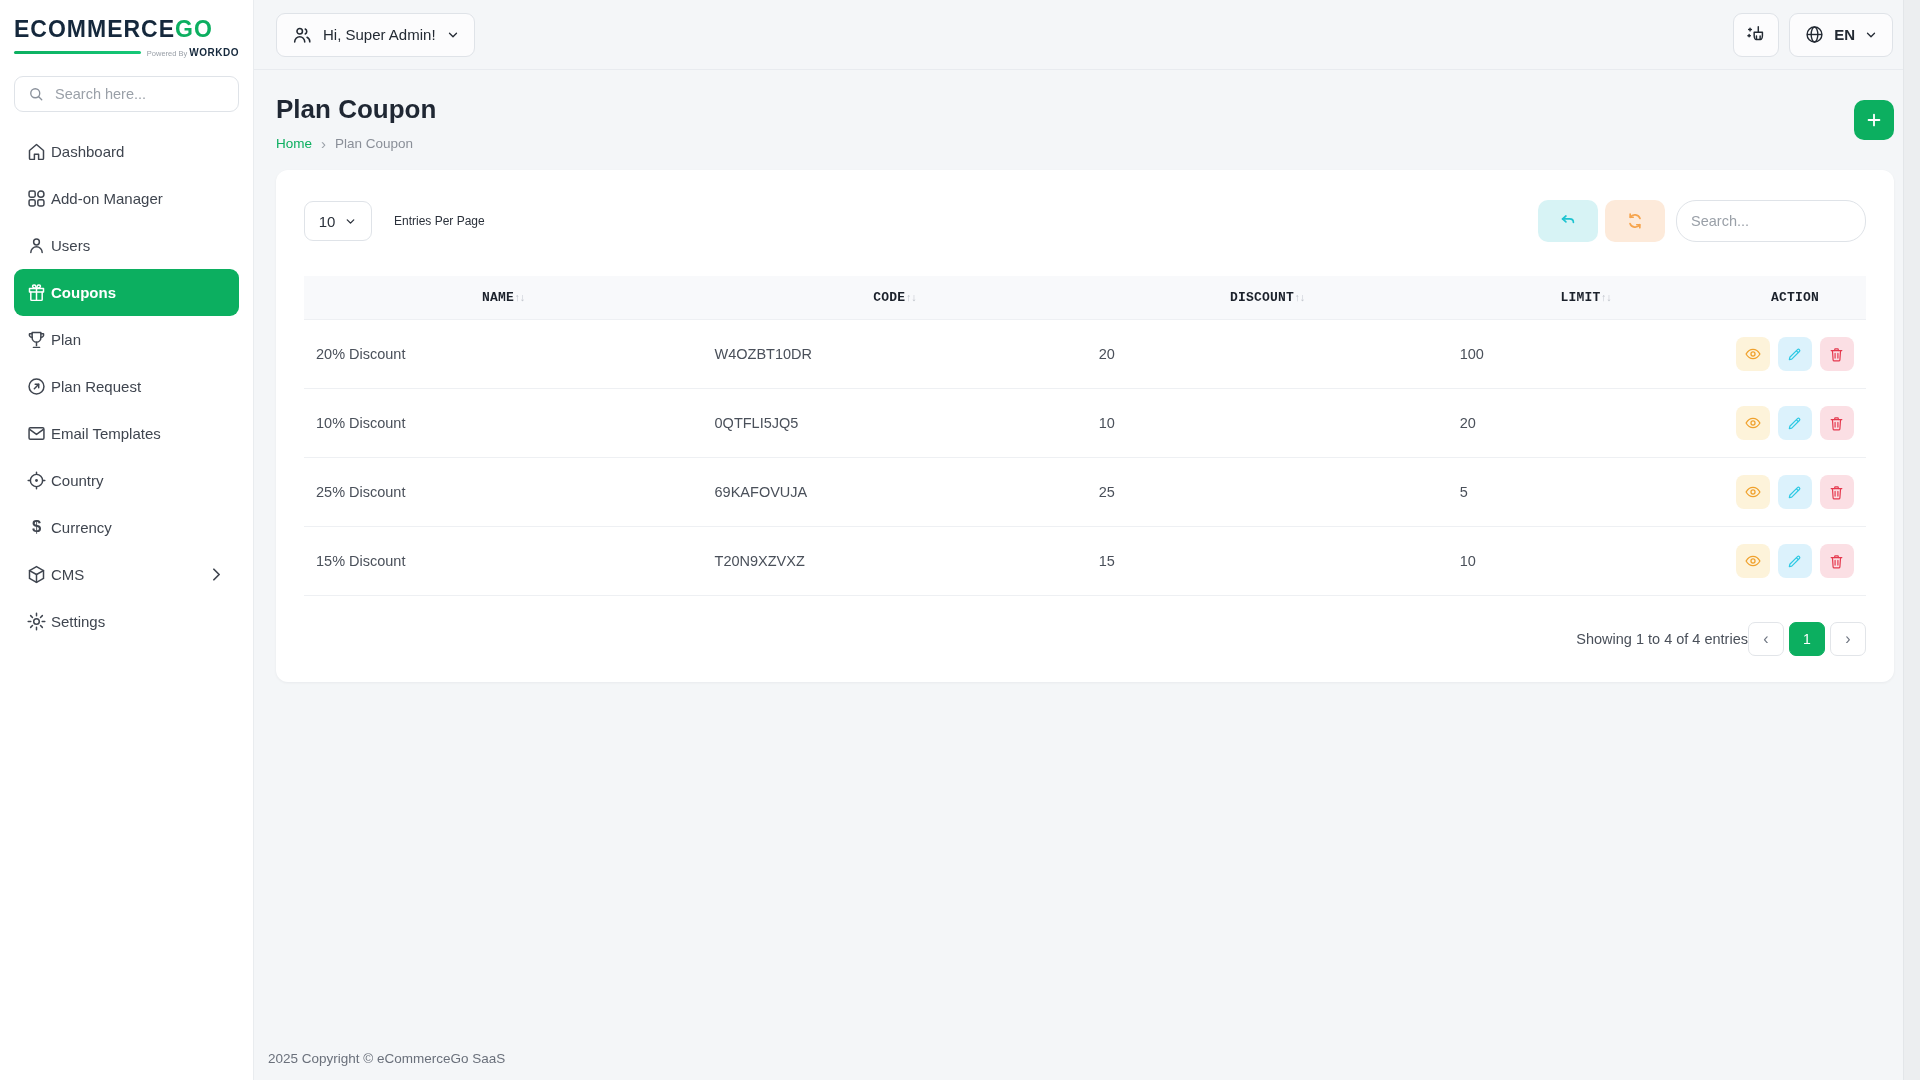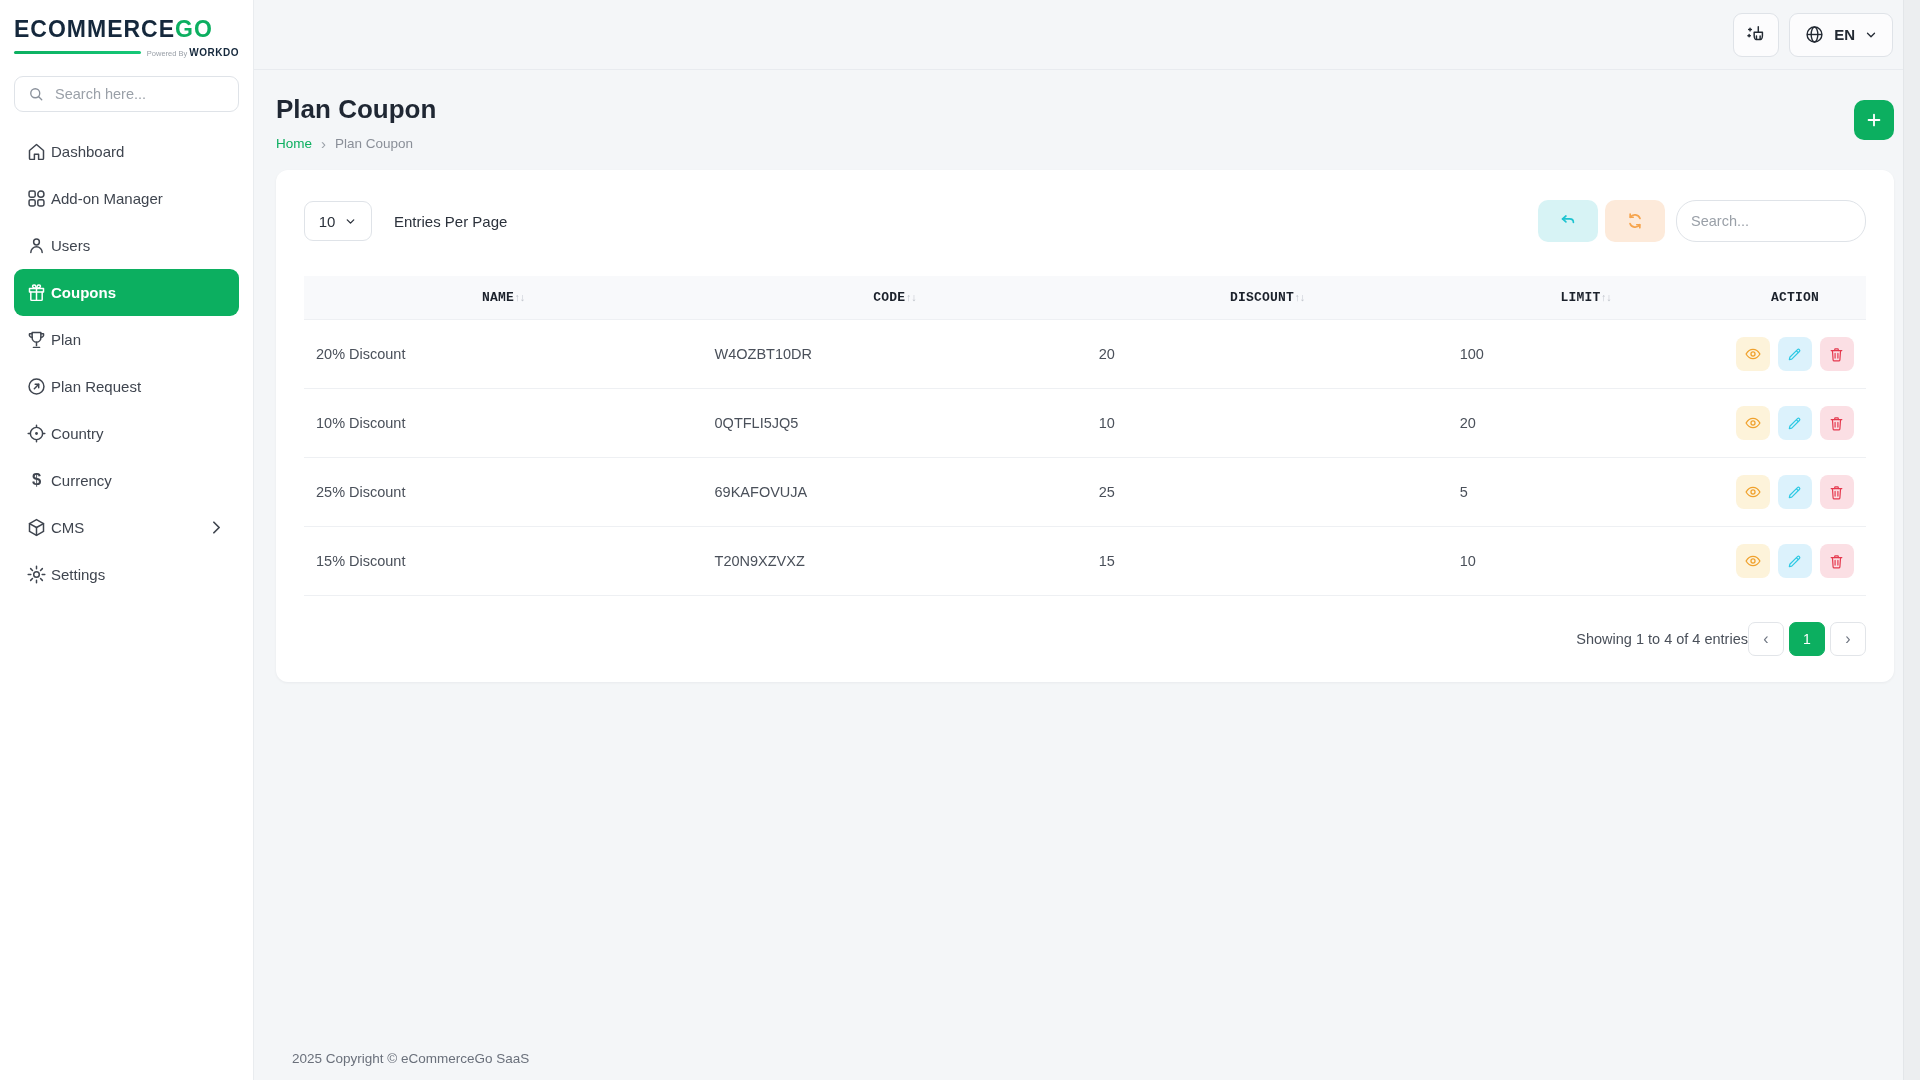--- a/index.html
+++ b/index.html
@@ -79,21 +79,21 @@
   .card {
     margin-top:18px; background:#fff; border-radius:12px;
     box-shadow:0 1px 3px rgba(16,24,40,.05); padding:30px 28px 26px;
   }
   .controls { display:flex; align-items:center; }
   .entries-select {
     width:68px; height:40px; border:1px solid #dfe3e8; border-radius:9px; background:#fff;
     display:flex; align-items:center; justify-content:center; gap:9px;
     font-size:15px; color:#2b313b; cursor:pointer;
   }
-  .entries-label { margin-left:22px; font-size:15px; color:#2b313b; }
+  .entries-label { margin-left:22px; font-size:12px; color:#2b313b; }
   .controls .spacer { flex:1; }
   .soft-btn { width:60px; height:42px; border:none; border-radius:10px; display:flex; align-items:center; justify-content:center; cursor:pointer; }
   .soft-btn.undo { background:#d7f3f5; color:#1ec3d0; margin-right:7px; }
   .soft-btn.refresh { background:#fdeada; color:#f6a44c; margin-right:11px; }
   .tbl-search {
     width:190px; height:42px; border:1px solid #dfe3e8; border-radius:20px;
     padding:0 14px; font-size:14.5px; font-family:inherit; color:#555b64; outline:none; background:#fff;
   }
   .tbl-search::placeholder { color:#9aa0a8; }
 
@@ -116,21 +116,21 @@
   .table-foot { display:flex; align-items:center; justify-content:flex-end; margin-top:26px; }
   .summary { font-size:14.5px; color:#4a505a; }
   .pager { display:flex; gap:5px; }
   .page-btn {
     min-width:36px; height:34px; border:1px solid #e2e5e9; border-radius:7px; background:#fff;
     color:#707783; font-size:16px; font-family:inherit;
     display:flex; align-items:center; justify-content:center; cursor:pointer;
   }
   .page-btn.current { background:#0caf60; border-color:#0caf60; color:#fff; font-size:14px; }
 
-  .copyright { position:absolute; left:38px; bottom:14px; font-size:13.5px; color:#6a707b; }
+  .copyright { position:absolute; left:14px; bottom:14px; font-size:13.5px; color:#6a707b; }
 
   
   .scrollbar { width:17px; height:1080px; flex-shrink:0; background:#eceef0; border-left:1px solid #e3e6e9; cursor:pointer; }
 </style>
 </head>
 <body>
 
 <aside class="sidebar">
   <div class="logo">
     <div class="logo-text"><span>ECOMMERCE</span><span class="accent">GO</span></div>
@@ -208,20 +208,29 @@
           <svg viewBox="0 0 24 24" fill="none" stroke="currentColor" stroke-width="1.7" stroke-linecap="round" stroke-linejoin="round">
             <circle cx="12" cy="12" r="8.5"></circle>
             <path d="m9.5 14.5 5-5"></path>
             <path d="M10.5 9.5h4v4"></path>
           </svg>
         </span>
       <span>Plan Request</span>
     </div>
     <div class="nav-item">
       <span>
+          <svg viewBox="0 0 24 24" fill="none" stroke="currentColor" stroke-width="1.7" stroke-linecap="round" stroke-linejoin="round">
+            <rect x="3.5" y="5.5" width="17" height="13" rx="1.5"></rect>
+            <path d="m4.5 7.5 7.5 5.5 7.5-5.5"></path>
+          </svg>
+        </span>
+      <span>Email Templates</span>
+    </div>
+    <div class="nav-item">
+      <span>
           <svg viewBox="0 0 24 24" fill="none" stroke="currentColor" stroke-width="1.7" stroke-linecap="round">
             <circle cx="12" cy="12" r="7"></circle>
             <circle cx="12" cy="12" r="1.6" fill="currentColor" stroke="none"></circle>
             <path d="M12 2.5V5M12 19v2.5M2.5 12H5M19 12h2.5"></path>
           </svg>
         </span>
       <span>Country</span>
     </div>
     <div class="nav-item">
       <span>
@@ -254,20 +263,36 @@
           </svg>
         </span>
       <span>Settings</span>
     </div>
   </nav>
 </aside>
 
 <div class="right-col">
 
   <header class="topbar">
+    <div class="user-pill">
+      <span>
+          <svg width="22" height="22" viewBox="0 0 24 24" fill="none" stroke="currentColor" stroke-width="1.7" stroke-linecap="round">
+            <circle cx="9.5" cy="8" r="3"></circle>
+            <path d="M4 19.5a5.5 5.5 0 0 1 11 0"></path>
+            <path d="M15.5 5.5a3 3 0 0 1 0 5.4"></path>
+            <path d="M17.5 14.5a5.5 5.5 0 0 1 3 5"></path>
+          </svg>
+        </span>
+      <span>Hi, Super Admin!</span>
+      <span>
+          <svg width="14" height="14" viewBox="0 0 24 24" fill="none" stroke="currentColor" stroke-width="2.2" stroke-linecap="round" stroke-linejoin="round">
+            <path d="m6 9 6 6 6-6"></path>
+          </svg>
+        </span>
+    </div>
     <div class="topbar-right">
       <div class="icon-btn">
         <span>
             <svg width="22" height="22" viewBox="0 0 24 24" fill="none" stroke="currentColor" stroke-width="1.6" stroke-linecap="round" stroke-linejoin="round">
               <path d="M14.5 3v6"></path>
               <path d="M10 9h9v3.5c0 2.5-1.2 4.5-2.2 4.5h-4.6c-1 0-2.2-2-2.2-4.5V9Z"></path>
               <path d="M12.5 13v3.5M16.5 13v3.5"></path>
               <path d="M5.5 4.5v3M4 6h3"></path>
               <path d="M4.5 11.5v2.5M3.2 12.7h2.6"></path>
             </svg>

